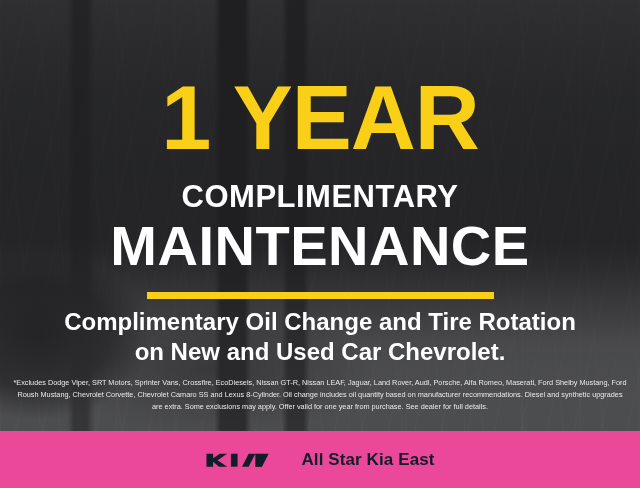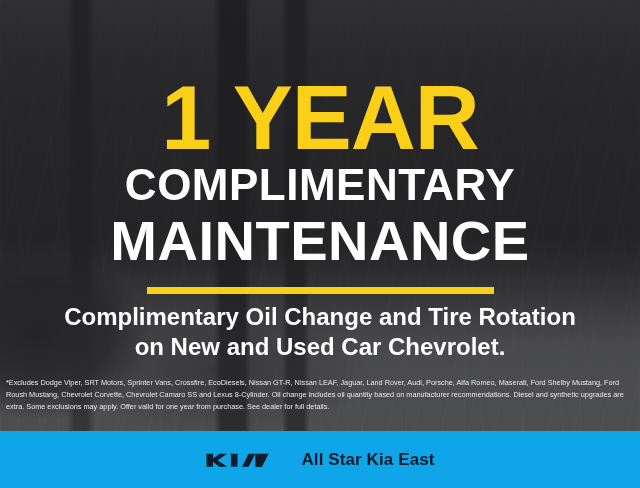--- a/index.html
+++ b/index.html
@@ -111,23 +111,23 @@
   .headline-sub1,
   .headline-sub2 {
     margin: 0;
     padding: 0;
     color: #ffffff;
     font-weight: bold;
     line-height: 1.0;
     white-space: nowrap;
   }
   .headline-sub1 {
-    font-size: 44px;
+    font-size: 31px;
     letter-spacing: 0.5px;
-    margin-top: 2px;
+    margin-top: 20px;
   }
   .headline-sub2 {
     font-size: 56px;
     letter-spacing: 0.5px;
     margin-top: 6px;
   }
 
   .divider-bar {
     width: 347px;
     height: 7px;
@@ -142,39 +142,39 @@
     font-size: 24px;
     font-weight: bold;
     line-height: 1.28;
     white-space: nowrap;
   }
   .offer-line.first { margin-top: 8px; }
 
   
   .disclaimer {
     position: absolute;
-    left: 6px;
+    left: 12px;
     right: 12px;
     top: 377px;
     margin: 0;
     color: #e9e9ea;
     font-size: 7.3px;
     line-height: 1.62;
-    text-align: left;
+    text-align: center;
     font-weight: normal;
   }
 
   
   .footer {
     position: absolute;
     left: 0;
     top: 431px;
     width: 640px;
     height: 57px;
-    background: #0ea5e9;
+    background: #ec4899;
     display: flex;
     align-items: center;
     justify-content: center;
     gap: 22px;
   }
 
   .kia-logo {
     display: block;
     width: 74px;
     height: 22px;

